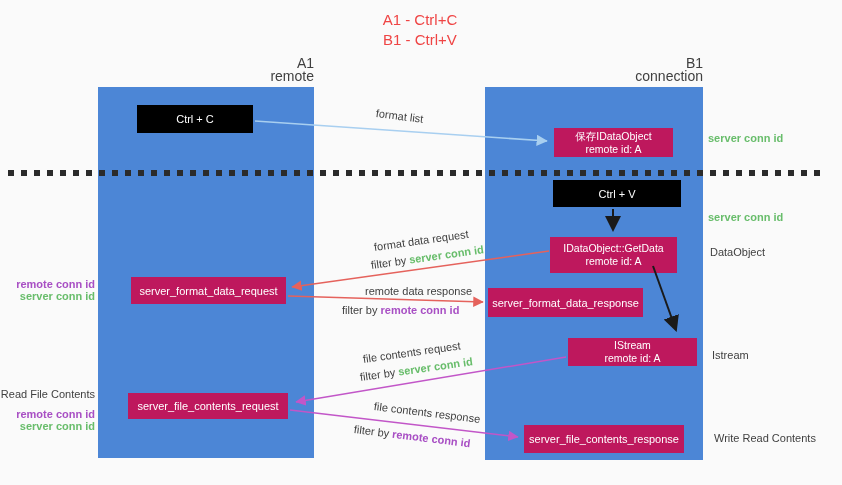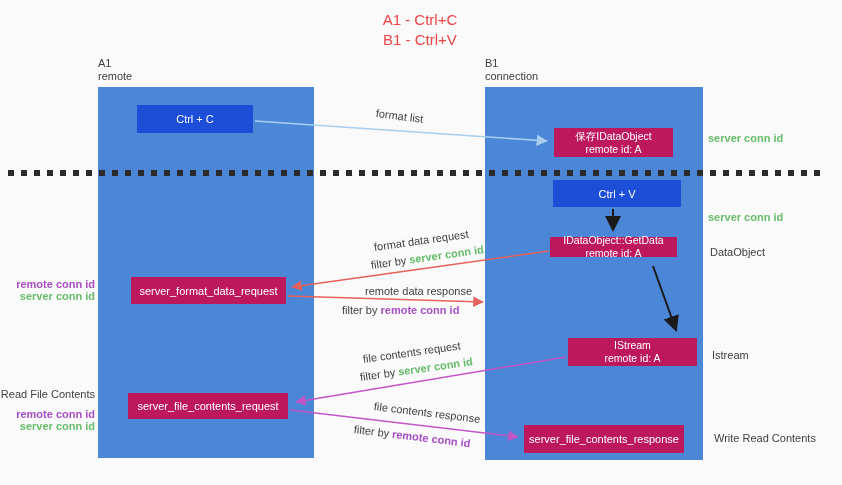--- a/index.html
+++ b/index.html
@@ -3,42 +3,42 @@
 <meta charset="utf-8">
 <style>
   * { margin:0; padding:0; box-sizing:border-box; }
   html,body { background:#fafafa; }
   body { font-family:"Liberation Sans", sans-serif; }
   .canvas { position:relative; width:842px; height:485px; background:#fafafa; overflow:hidden; }
 
   .title { position:absolute; left:300px; top:10px; width:240px; text-align:center;
            font-size:15px; line-height:20px; color:#ef4444; }
 
-  .col-header { position:absolute; text-align:left; font-size:11px; line-height:13px; color:#404040; }
+  .col-header { position:absolute; text-align:right; font-size:14px; line-height:13px; color:#404040; }
   .col-header.a { left:98px;  top:57px; width:216px; }
   .col-header.b { left:485px; top:57px; width:218px; }
 
   .column { position:absolute; background:#4c86d6; }
   .column.a { left:98px;  top:87px; width:216px; height:371px; }
   .column.b { left:485px; top:87px; width:218px; height:373px; }
 
   .divider { position:absolute; left:8px; top:170px; width:817px; height:6px;
              background:repeating-linear-gradient(90deg,#2b2b2b 0 6px,transparent 6px 13px); }
 
   .node { position:absolute; color:#fff; text-align:center; font-size:11px; z-index:3; }
-  .node.green  { background:#1d4ed8; }
+  .node.green  { background:#000000; }
   .node.orange { background:#be185d; }
   .node .l { display:block; line-height:13px; }
   .node.single { display:flex; align-items:center; justify-content:center; }
   .node.dual   { display:flex; flex-direction:column; justify-content:center; font-size:10.5px; }
 
   .n-ctrlc  { left:137px; top:105px; width:116px; height:28px; }
   .n-save   { left:554px; top:128px; width:119px; height:29px; }
   .n-ctrlv  { left:553px; top:180px; width:128px; height:27px; }
-  .n-getdata{ left:550px; top:237px; width:127px; height:20px; }
+  .n-getdata{ left:550px; top:237px; width:127px; height:36px; }
   .n-freq   { left:131px; top:277px; width:155px; height:27px; }
   .n-fres   { left:488px; top:288px; width:155px; height:29px; }
   .n-istream{ left:568px; top:338px; width:129px; height:28px; }
   .n-fileq  { left:128px; top:393px; width:160px; height:26px; }
   .n-filer  { left:524px; top:425px; width:160px; height:28px; }
 
   .lbl { position:absolute; font-size:11px; color:#3f3f3f; white-space:nowrap; z-index:5; }
   .lbl.rot-up   { transform:rotate(-8deg); transform-origin:left center; }
   .lbl.rot-down { transform:rotate(7deg);  transform-origin:left center; }
   .green-t  { color:#68bd6b; font-weight:bold; }
@@ -82,20 +82,23 @@
   </div>
   <div class="node green single n-ctrlv">
     <span>Ctrl + V</span>
   </div>
   <div class="node orange dual n-getdata">
     <span class="l">IDataObject::GetData</span>
     <span class="l">remote id: A</span>
   </div>
   <div class="node orange single n-freq">
     <span>server_format_data_request</span>
+  </div>
+  <div class="node orange single n-fres">
+    <span>server_format_data_response</span>
   </div>
   <div class="node orange dual n-istream">
     <span class="l">IStream</span>
     <span class="l">remote id: A</span>
   </div>
   <div class="node orange single n-filer">
     <span>server_file_contents_response</span>
   </div>
   <div class="node orange single n-fileq">
     <span>server_file_contents_request</span>

